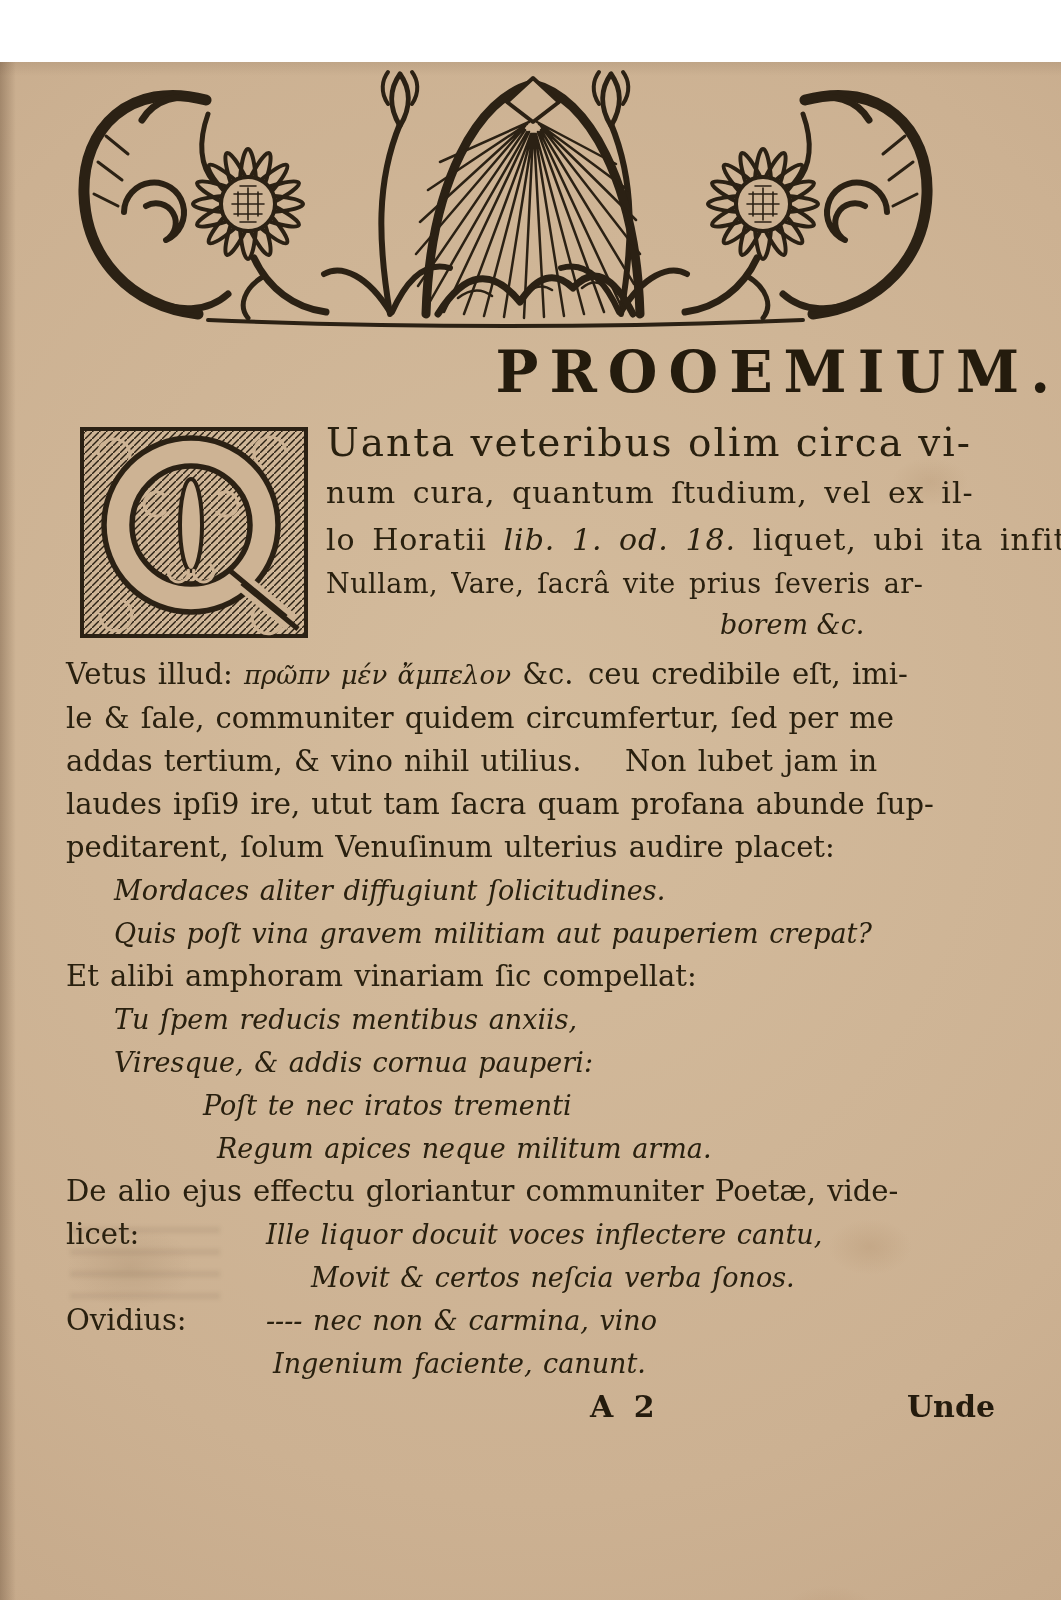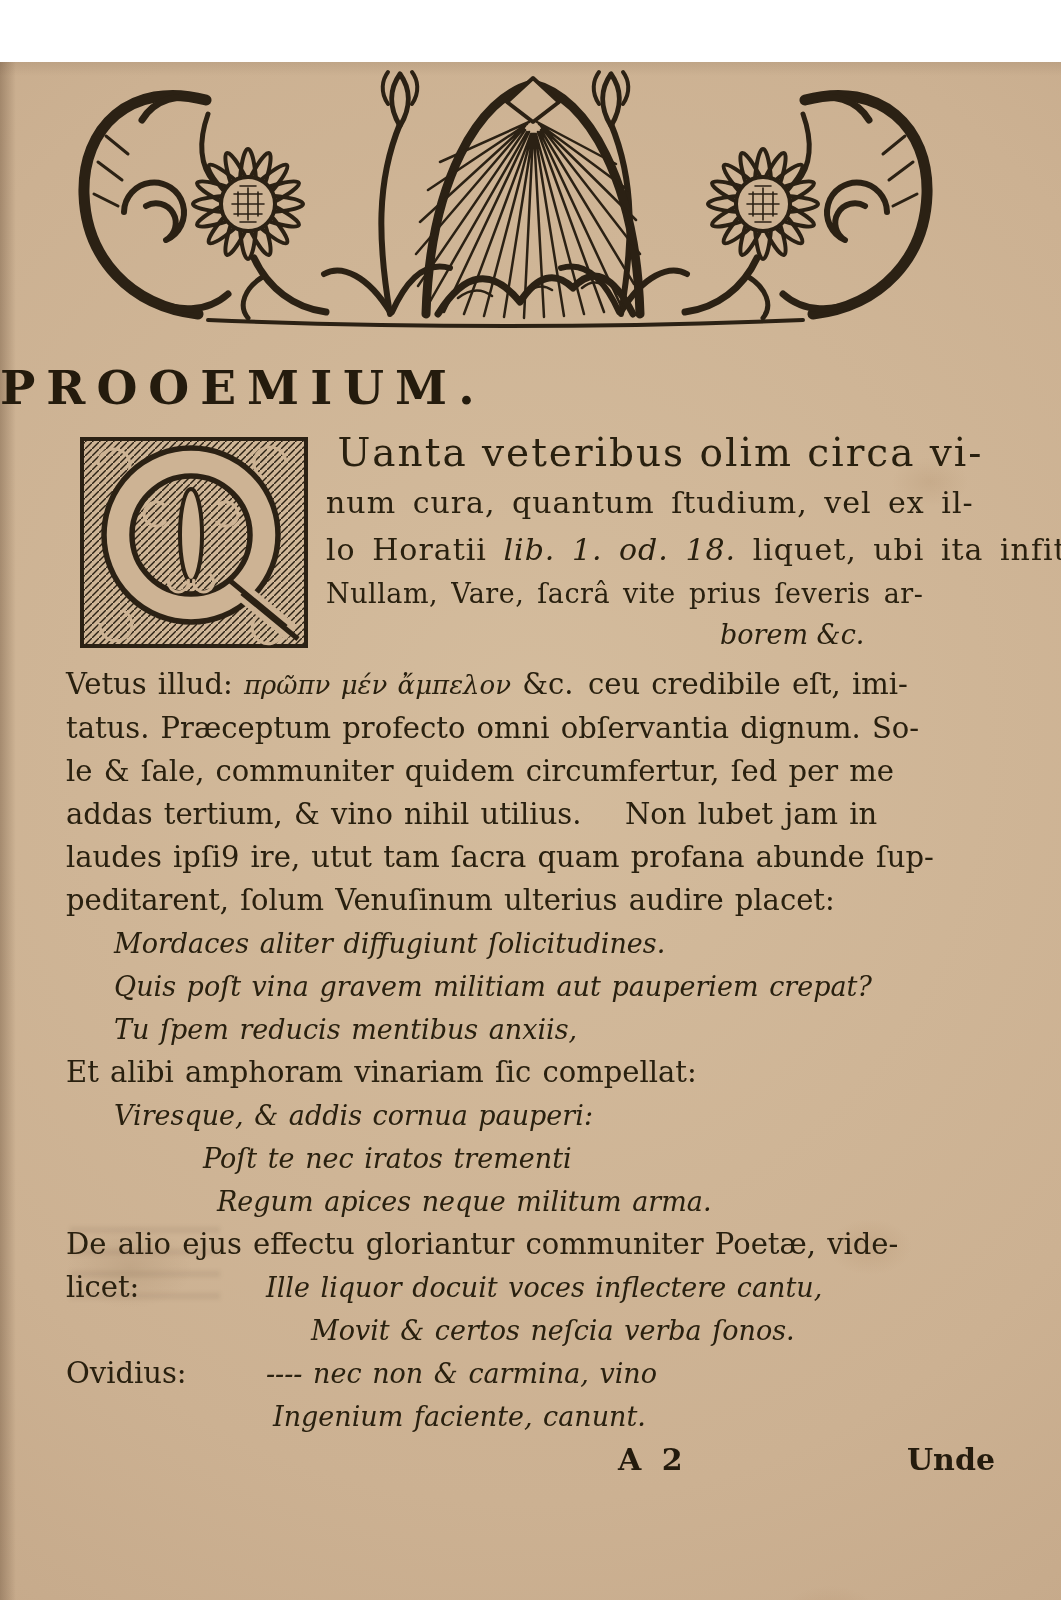--- a/index.html
+++ b/index.html
@@ -11,42 +11,42 @@
       linear-gradient(90deg, rgba(70,45,25,.30) 0px, rgba(70,45,25,0) 16px),
       linear-gradient(180deg, rgba(70,45,25,.10) 0px, rgba(70,45,25,0) 14px),
       radial-gradient(60px 40px at 870px 1185px, rgba(150,110,70,.16), transparent 70%),
       radial-gradient(90px 60px at 130px 1205px, rgba(120,90,60,.14), transparent 70%),
       radial-gradient(70px 45px at 830px 1555px, rgba(150,100,60,.13), transparent 70%),
       radial-gradient(55px 35px at 930px 420px, rgba(140,100,60,.12), transparent 70%),
       radial-gradient(140% 100% at 50% 42%, #d4bc9d 0%, #ccb192 48%, #c2a586 78%, #ad8f6d 100%);
   }
   .headpiece{display:block;margin:62px 0 0 58px;}
   .title{
-    text-align:left;font-size:47px;font-weight:bold;letter-spacing:11px;
-    margin-top:26px;color:#241b0d;
+    text-align:right;font-size:57px;font-weight:bold;letter-spacing:11px;
+    margin-top:4px;color:#241b0d;
   }
   .opening{margin:12px 66px 0 66px;}
   .dropcap-block{float:left;width:232px;height:215px;margin:8px 16px 0 12px;}
-  .op-line1{font-size:39px;line-height:52px;letter-spacing:2px;text-align:center;}
+  .op-line1{font-size:39px;line-height:52px;letter-spacing:2px;}
   .op-line23{font-size:30px;line-height:47px;word-spacing:6px;letter-spacing:1px;}
   .op-ref{font-style:italic;}
   .op-verse{font-size:27px;line-height:41px;letter-spacing:.5px;word-spacing:4px;}
   .op-verse2{font-style:italic;font-size:27px;line-height:41px;margin-left:654px;}
   .main{clear:both;margin:8px 66px 0 66px;font-size:29px;line-height:43px;word-spacing:2px;}
   .line{white-space:nowrap;}
   .it{font-style:italic;font-size:27px;}
   .greek{font-style:italic;font-size:26px;}
   .v-a{margin-left:48px;}
   .v-b{margin-left:137px;}
   .v-c{margin-left:151px;}
   .v-d{margin-left:207px;}
   .v-e{margin-left:245px;}
   .label{display:inline-block;width:200px;font-style:normal;font-size:29px;}
   .footer-line{position:relative;height:43px;font-size:30px;}
-  .sig{position:absolute;left:552px;letter-spacing:4px;font-weight:bold;color:#241b0d;}
+  .sig{position:absolute;left:524px;letter-spacing:4px;font-weight:bold;color:#241b0d;}
   .catch{position:absolute;right:0;font-weight:bold;color:#241b0d;}
   .bleed{
     position:absolute;left:70px;top:1165px;width:150px;height:80px;
     background:repeating-linear-gradient(180deg, rgba(95,75,55,.10) 0 6px, rgba(95,75,55,0) 6px 22px);
     filter:blur(2px);
   }
 </style>
 </head>
 <body>
 
@@ -127,29 +127,28 @@
     </svg>
     <div class="line op-line1">Uanta veteribus olim circa vi-</div>
     <div class="line op-line23">num cura, quantum ſtudium, vel ex il-</div>
     <div class="line op-line23"><span>lo Horatii </span><span class="op-ref">lib. 1. od. 18.</span><span> liquet, ubi ita infit:</span></div>
     <div class="line op-verse">Nullam, Vare, ſacrâ vite prius ſeveris ar-</div>
     <div class="line op-verse2">borem &amp;c.</div>
   </div>
 
   <div class="main">
     <div class="line"><span>Vetus illud: </span><span class="greek">πρῶπν μέν ἄμπελον</span><span> &amp;c. ceu credibile eſt, imi-</span></div>
-    <div class="line">tatus. Præceptum profecto omni obſervantia dignum. So-</div>
     <div class="line">le &amp; ſale, communiter quidem circumfertur, ſed per me</div>
     <div class="line">addas tertium, &amp; vino nihil utilius.  Non lubet jam in</div>
     <div class="line">laudes ipſi9 ire, utut tam ſacra quam profana abunde ſup-</div>
     <div class="line">peditarent, ſolum Venuſinum ulterius audire placet:</div>
     <div class="line it v-a">Mordaces aliter diffugiunt ſolicitudines.</div>
     <div class="line it v-a">Quis poſt vina gravem militiam aut pauperiem crepat?</div>
+    <div class="line">Et alibi amphoram vinariam ſic compellat:</div>
     <div class="line it v-a">Tu ſpem reducis mentibus anxiis,</div>
-    <div class="line">Et alibi amphoram vinariam ſic compellat:</div>
     <div class="line it v-a">Viresque, &amp; addis cornua pauperi:</div>
     <div class="line it v-b">Poſt te nec iratos trementi</div>
     <div class="line it v-c">Regum apices neque militum arma.</div>
     <div class="line">De alio ejus effectu gloriantur communiter Poetæ, vide-</div>
     <div class="line it"><span class="label">licet:</span><span>Ille liquor docuit voces inflectere cantu,</span></div>
     <div class="line it v-e">Movit &amp; certos neſcia verba ſonos.</div>
     <div class="line it"><span class="label">Ovidius:</span><span>---- nec non &amp; carmina, vino</span></div>
     <div class="line it v-d">Ingenium faciente, canunt.</div>
     <div class="footer-line">
       <span class="sig">A 2</span>

